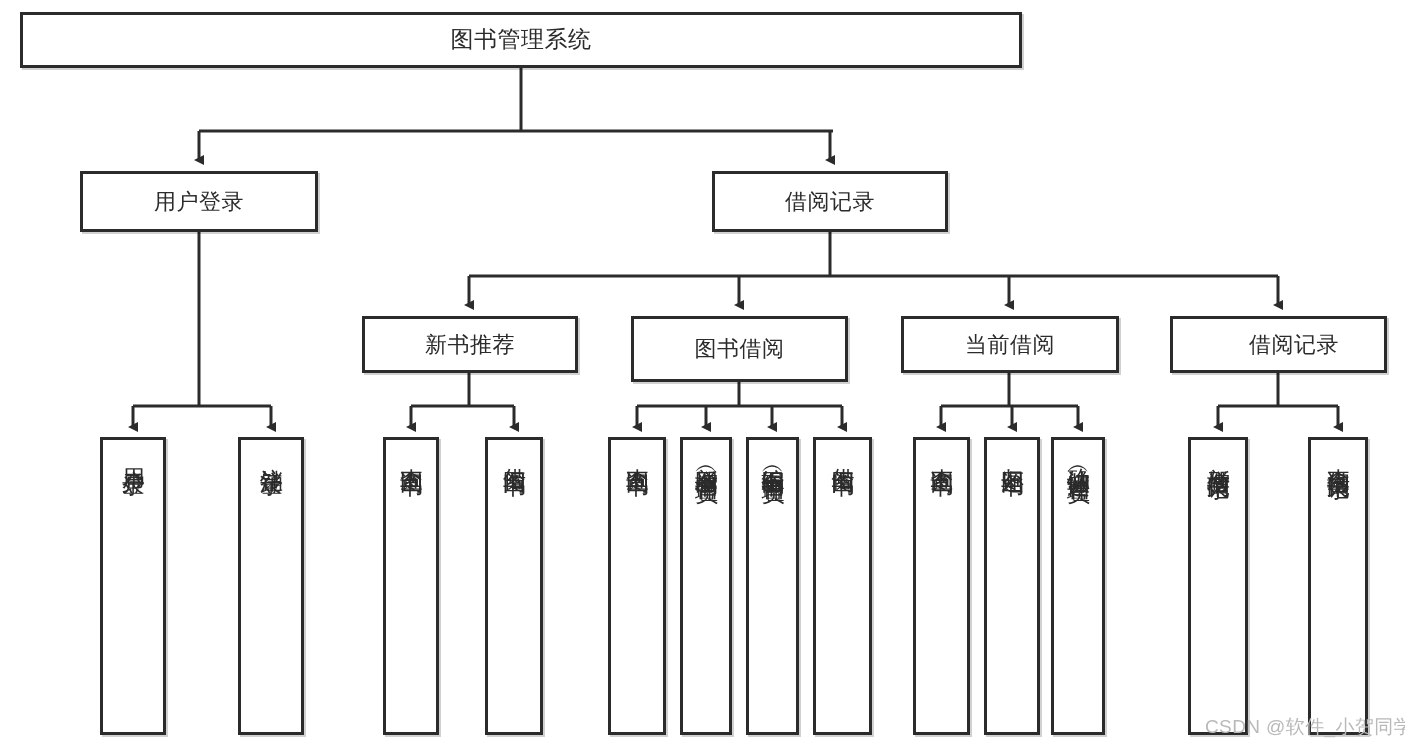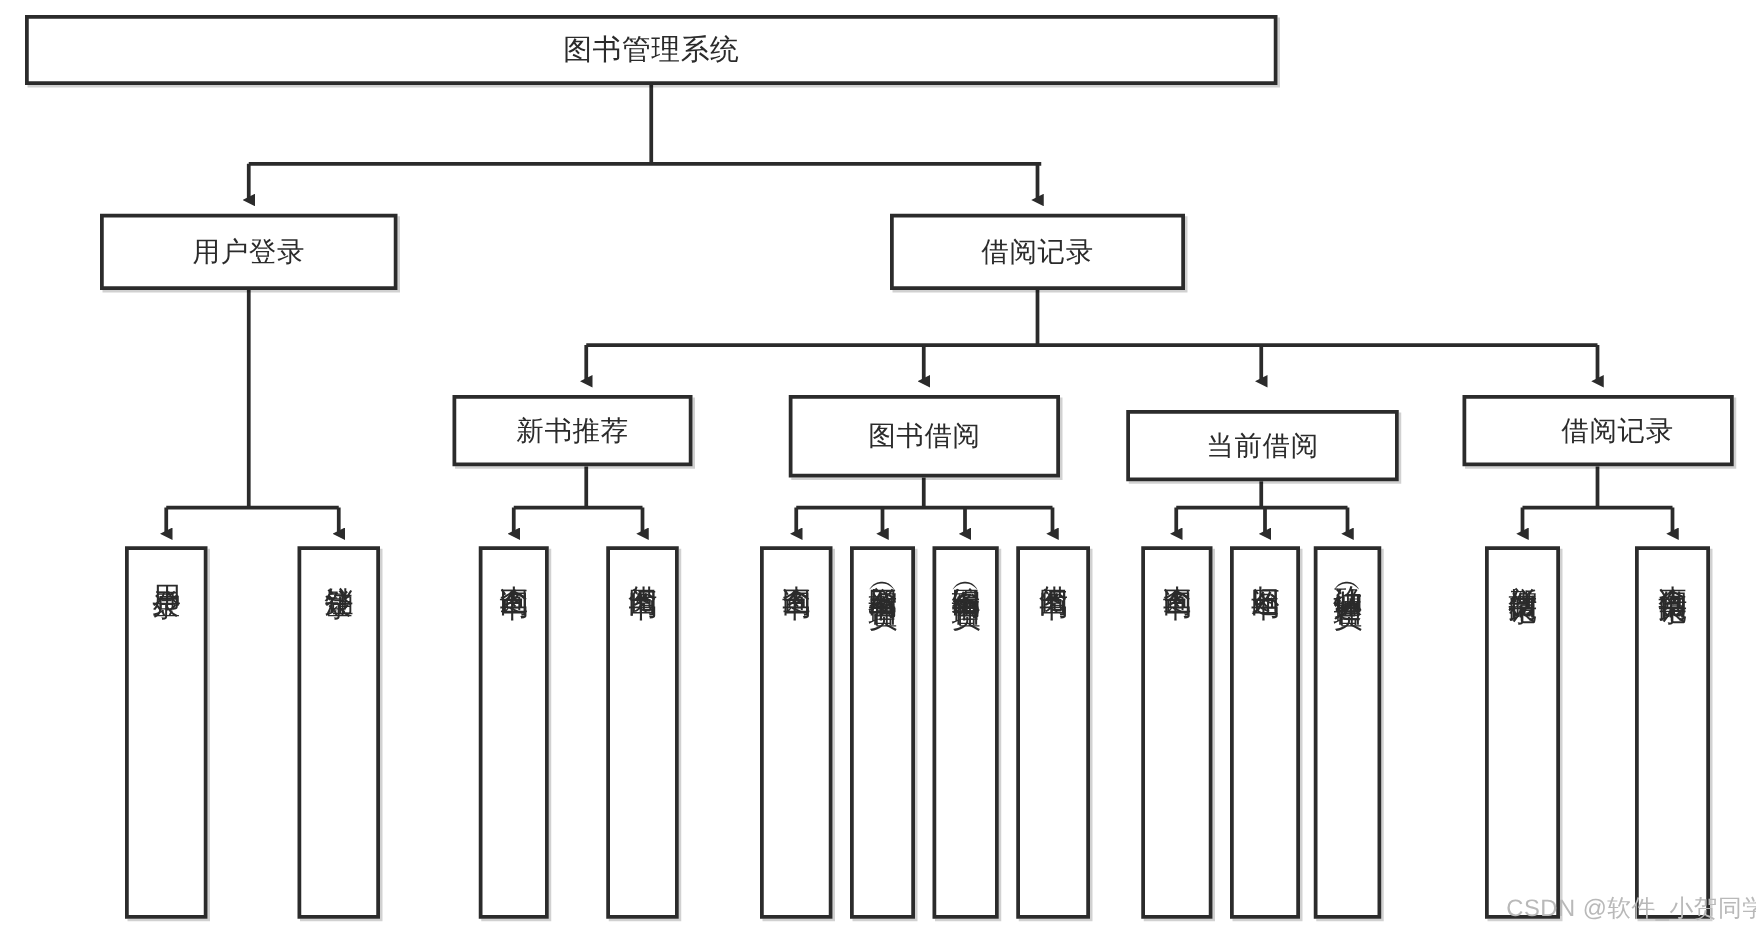--- a/index.html
+++ b/index.html
@@ -124,27 +124,27 @@
     <span class="label">图书管理系统</span>
   </div>
 
   <div class="node" style="left: 80px; top: 171px; width: 238px; height: 61px;">
     <span class="label">用户登录</span>
   </div>
   <div class="node" style="left: 712px; top: 171px; width: 236px; height: 61px;">
     <span class="label">借阅记录</span>
   </div>
 
-  <div class="node" style="left: 362px; top: 316px; width: 192px; height: 57px;">
+  <div class="node" style="left: 362px; top: 316px; width: 216px; height: 57px;">
     <span class="label">新书推荐</span>
   </div>
   <div class="node" style="left: 631px; top: 316px; width: 217px; height: 66px;">
     <span class="label">图书借阅</span>
   </div>
-  <div class="node" style="left: 901px; top: 316px; width: 218px; height: 57px; margin-top: 12px;">
+  <div class="node" style="left: 901px; top: 316px; width: 218px; height: 57px;">
     <span class="label">当前借阅</span>
   </div>
   <div class="node" style="left: 1170px; top: 316px; width: 217px; height: 57px; padding-left: 31px;">
     <span class="label">借阅记录</span>
   </div>
 
   <div class="node leaf" style="left: 100px; top: 437px; width: 66px; height: 298px;">
     <span class="label">用户登录</span>
   </div>
   <div class="node leaf" style="left: 238px; top: 437px; width: 66px; height: 298px;">

